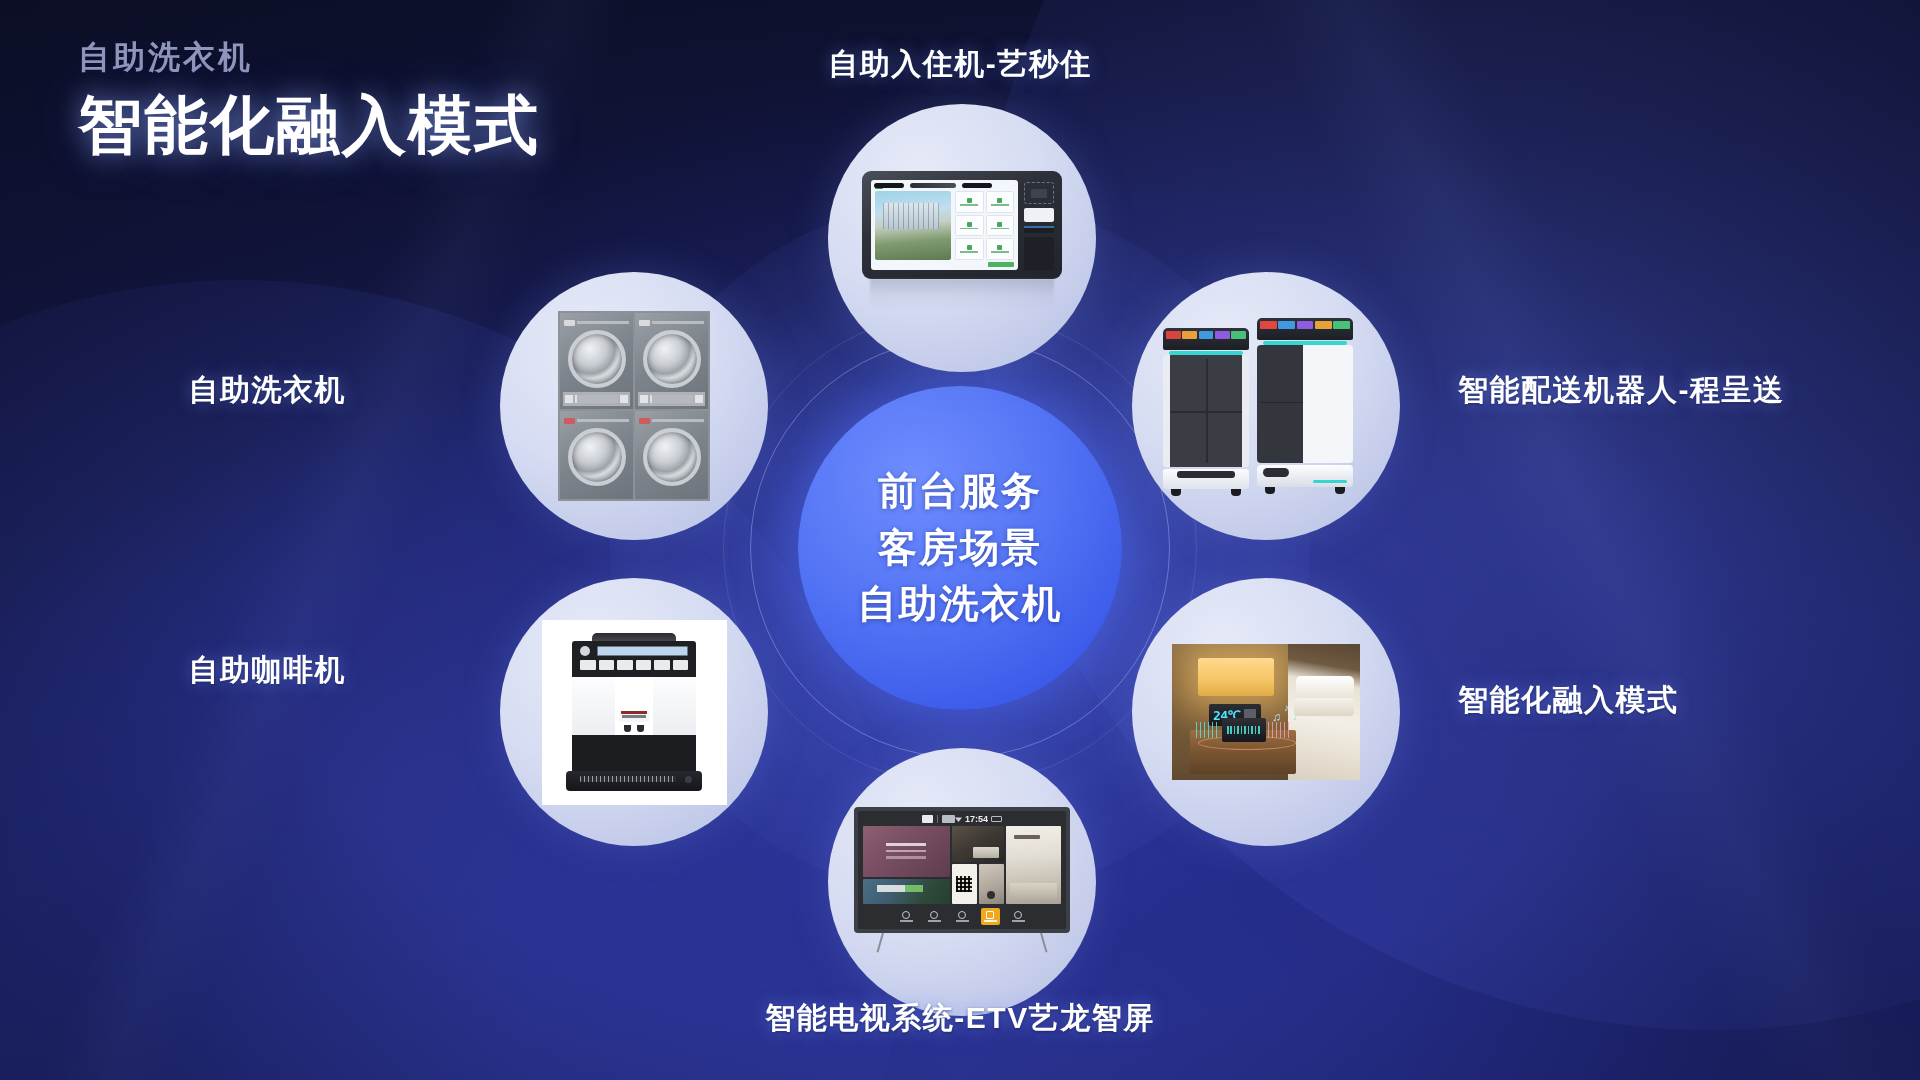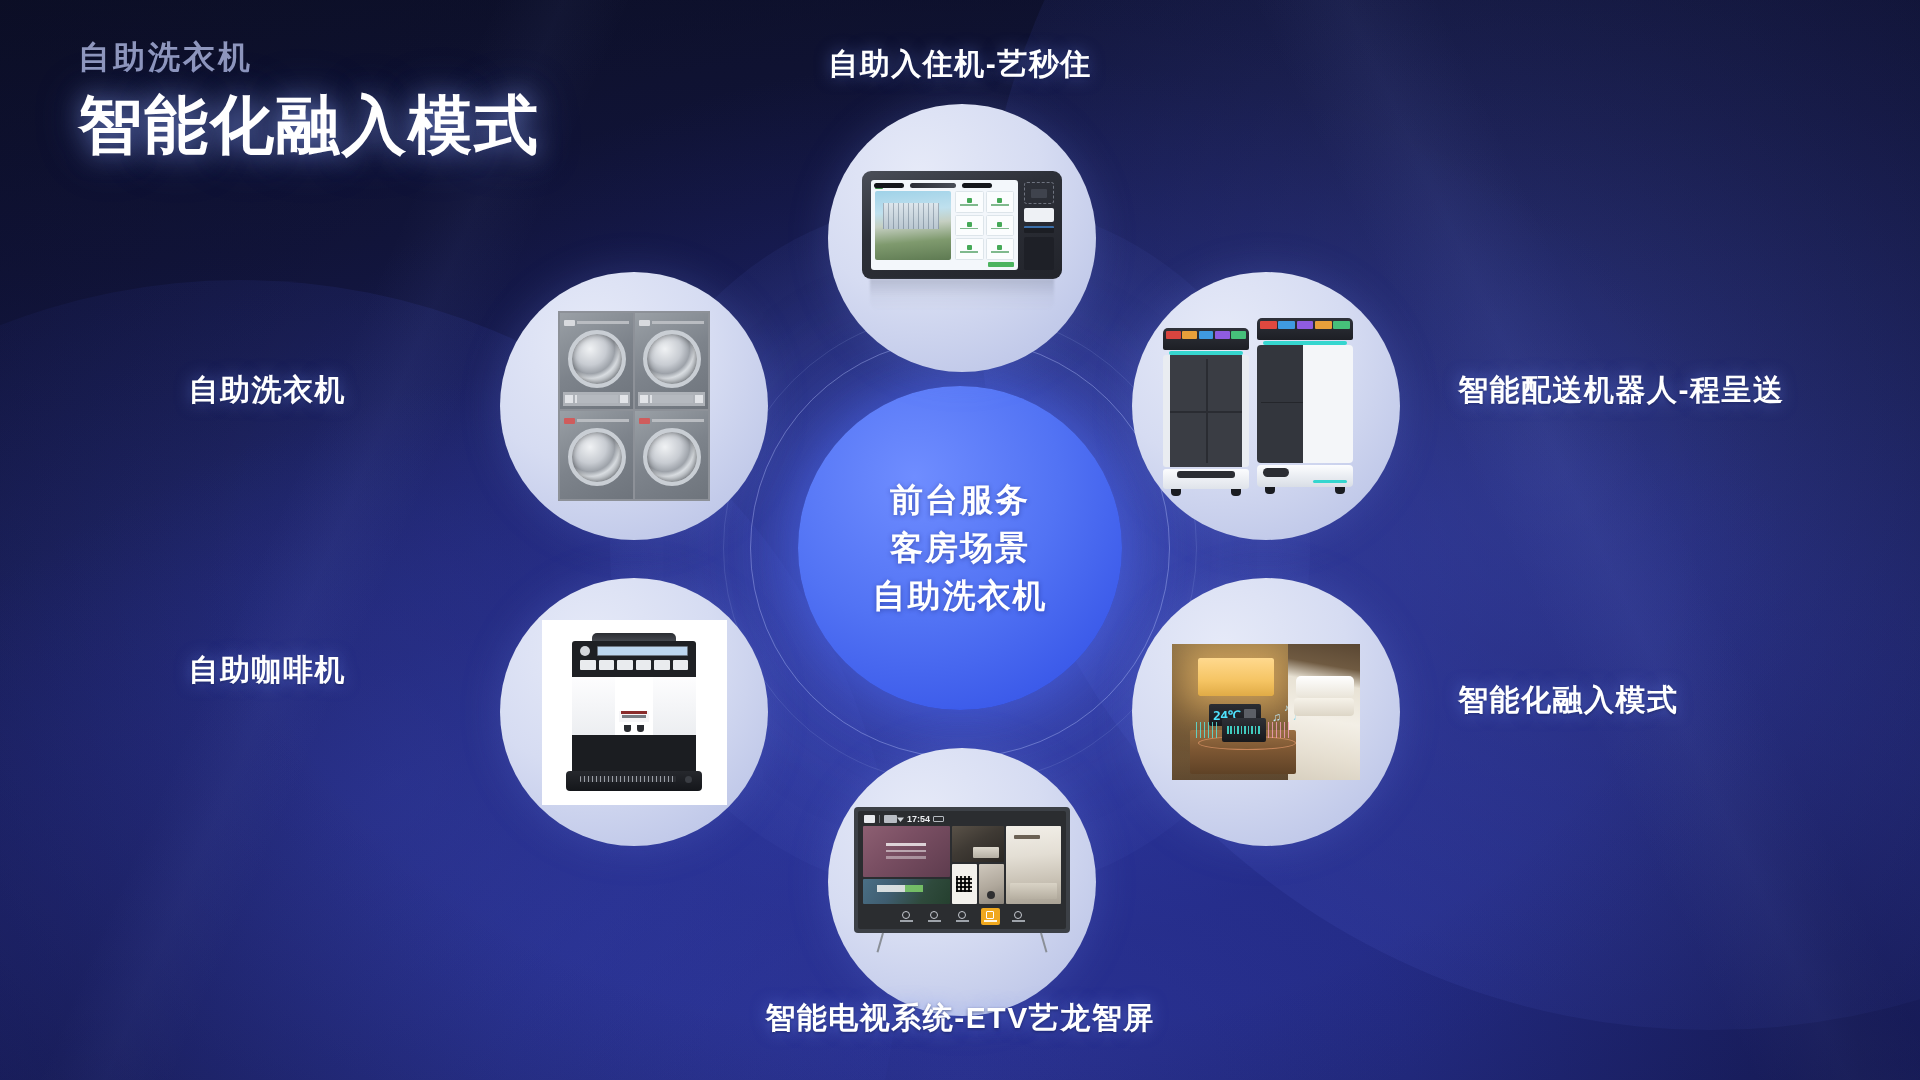--- a/index.html
+++ b/index.html
@@ -76,21 +76,21 @@
     border:1px solid rgba(170,184,245,0.16);
   }
   .core {
     position:absolute; left:50%; top:548px; transform:translate(-50%,-50%);
     width:324px; height:324px; border-radius:50%;
     background:radial-gradient(circle at 36% 28%, #6f8dff 0%, #5273f4 46%, #3c5bea 78%, #3250e0 100%);
     box-shadow:0 0 60px rgba(80,110,245,0.60), 0 0 130px rgba(70,100,240,0.34);
     display:flex; flex-direction:column; align-items:center; justify-content:center;
   }
   .core-line {
-    font-size:33px; font-weight:bold; color:#ffffff;
+    font-size:39px; font-weight:bold; color:#ffffff;
     letter-spacing:2px; line-height:1.46;
     text-shadow:0 1px 5px rgba(20,30,110,0.45);
   }
 
   
   .node {
     position:absolute; border-radius:50%;
     background:radial-gradient(circle at 34% 26%, #e6eaf8 0%, #d6dcf2 46%, #c3cbea 76%, #b6bfe4 100%);
     overflow:hidden;
     box-shadow:0 0 42px rgba(120,140,235,0.22);
@@ -307,21 +307,21 @@
 
   
   .tv-wrap { position:relative; width:216px; height:150px; }
   .tv {
     width:216px; height:126px; background:#3c4046; border-radius:4px; padding:4px;
   }
   .tv-scr {
     width:100%; height:100%; background:#2b2d30; border-radius:2px;
     display:flex; flex-direction:column; padding:3px; gap:2px;
   }
-  .tv-bar { height:10px; display:flex; align-items:center; justify-content:flex-start; padding:0 3px; }
+  .tv-bar { height:10px; display:flex; align-items:center; justify-content:center; padding:0 3px; }
   .tv-bl { display:flex; align-items:center; gap:4px; }
   .tv-logo { width:11px; height:8px; background:#e8eaee; border-radius:1px; }
   .tv-div { width:1px; height:8px; background:#6d7177; }
   .tv-logo2 { width:13px; height:8px; background:#b9bdc4; border-radius:1px; }
   .tv-br { display:flex; align-items:center; gap:3px; color:#eef0f3; font-size:9px; font-weight:bold; }
   .tv-wifi { width:7px; height:6px; background:#cfd3d8; clip-path:polygon(50% 100%,0 25%,100% 25%); }
   .tv-batt { width:11px; height:6px; border:1px solid #b6bac0; border-radius:1px; }
   .tv-main { flex:1; display:flex; gap:2px; padding:0 2px; }
   .tv-colA { flex:1.65; display:flex; flex-direction:column; gap:2px; }
   .tv-hero {

